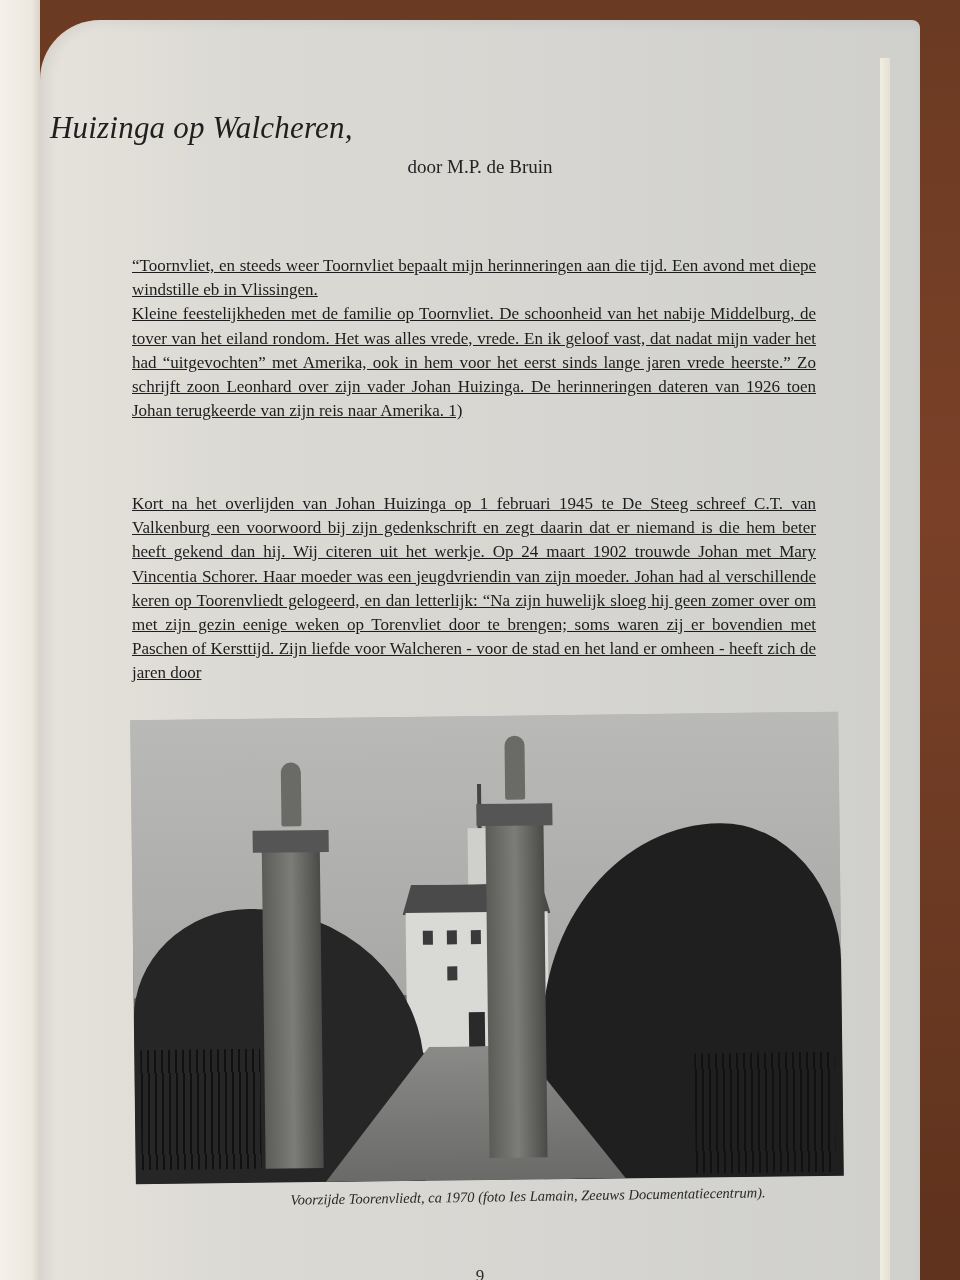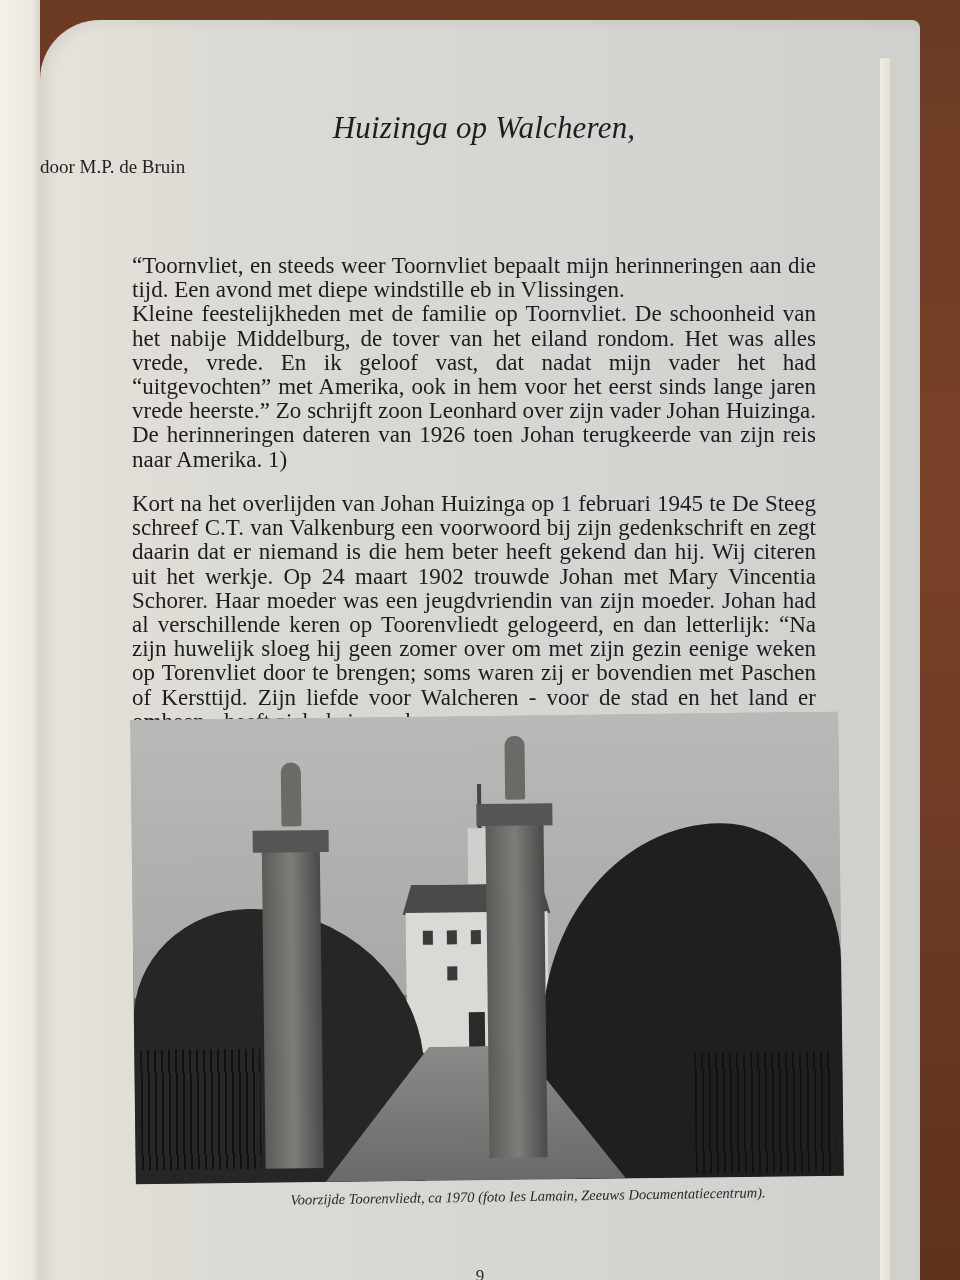--- a/index.html
+++ b/index.html
@@ -16,30 +16,30 @@
       position:absolute; left:40px; top:20px; width:880px; height:1280px;
       background: linear-gradient(90deg,#e6e3dc 0%,#dcdad4 20%,#d6d5d1 60%,#cfcfcc 100%);
       border-radius: 60px 8px 0 0;
       box-shadow: inset 6px 0 14px rgba(0,0,0,0.08);
     }
     .page-edge {
       position:absolute; right:30px; top:38px; width:10px; height:1242px;
       background: linear-gradient(90deg,#f1ede3,#e6e0d2);
     }
     .title {
-      position:absolute; left:4px; width:100%; top:90px; text-align:center;
+      position:absolute; left:10px; width:100%; top:90px; 
       font-style:italic; font-size:31px; color:#1f1f1f; letter-spacing:0.2px;
     }
     .byline {
-      position:absolute; left:0; width:100%; top:136px; 
+      position:absolute; left:0; width:100%; top:136px; text-align:center;
       font-size:19px; color:#232323;
     }
     .body-text {
       position:absolute; left:92px; width:684px;
-      font-size:23px; line-height:24.2px; color:#1d1d1d; text-align:justify;
+      font-size:17px; line-height:24.2px; color:#1d1d1d; text-align:justify;text-decoration:underline;
     }
     .body-text p { margin:0; }
     .p1 { top:234px; }
     .p2 { top:472px; }
     .photo {
       position:absolute; left:93px; top:696px; width:708px; height:464px;
       transform: rotate(-0.7deg);
       background: linear-gradient(180deg,#b4b4b2 0%,#aaaaa9 45%,#666 60%,#3c3c3c 80%,#555 100%);
       overflow:hidden;
     }

